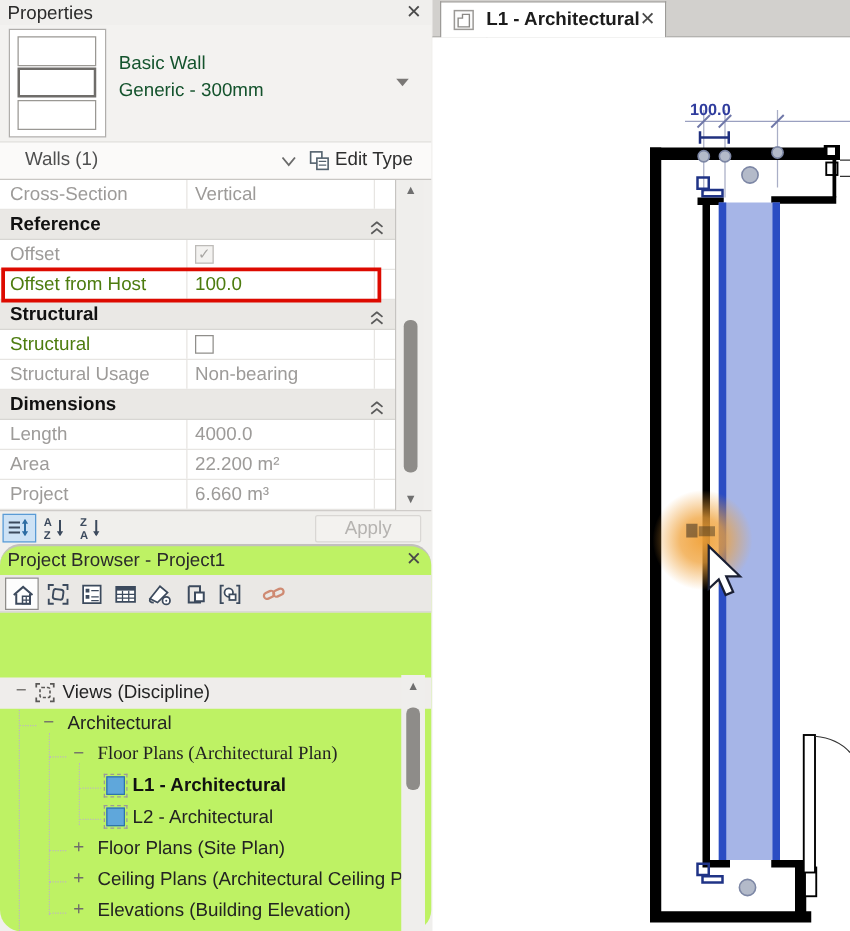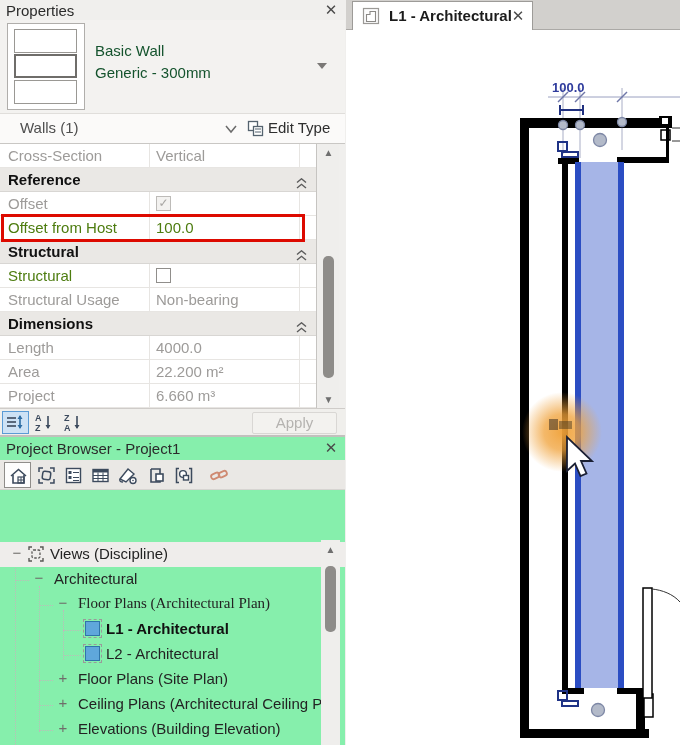--- a/index.html
+++ b/index.html
@@ -49,21 +49,21 @@
   
   .props-toolbar { position:absolute; left:0; top:408px; width:345px; height:27px;
     background:#f0efec; border-top:1px solid #cfccc9; }
   .tbtn { position:absolute; top:2px; width:27px; height:23px; border:1px solid transparent; }
   .tbtn.active { background:#cde2f5; border-color:#5a9bd5; }
   .apply-btn { position:absolute; left:252px; top:3px; width:85px; height:22px;
     background:#f3f2ef; border:1px solid #d9d7d4; border-radius:2px;
     font-size:15px; color:#b5b3b0; text-align:center; line-height:20px; }
   
   .browser { position:absolute; left:0; top:435px; width:345px; height:310px;
-    background:#86efac; border-top:2px solid #c2c0bd; }
+    background:#bef264; border-top:2px solid #c2c0bd;border-radius:17px; }
   .btoolbar { position:absolute; left:0; top:23px; width:345px; height:30px;
     background:#eae8e5; border-bottom:1px solid #d6d4d1; }
   .bicon { position:absolute; top:2px; width:27px; height:26px; padding:4px 4px; }
   .bicon.active { background:#fdfdfd; border:1px solid #8f8d8a; }
   .search-box { position:absolute; left:10px; top:62px; width:321px; height:29px;
     background:#fff; border:1px solid #c4c2bf; border-radius:3px; }
   .search-ph { position:absolute; left:36px; top:5px; font-size:15px; color:#9a9a9a; }
   .tree { position:absolute; left:0; top:103px; width:345px; height:207px; overflow:hidden; }
   .trow { position:absolute; left:0; width:345px; height:25px; font-size:15px; color:#232323; }
   .trow .exp { position:absolute; top:2px; width:14px; font-size:15px; color:#6f6d6a; text-align:center; }

